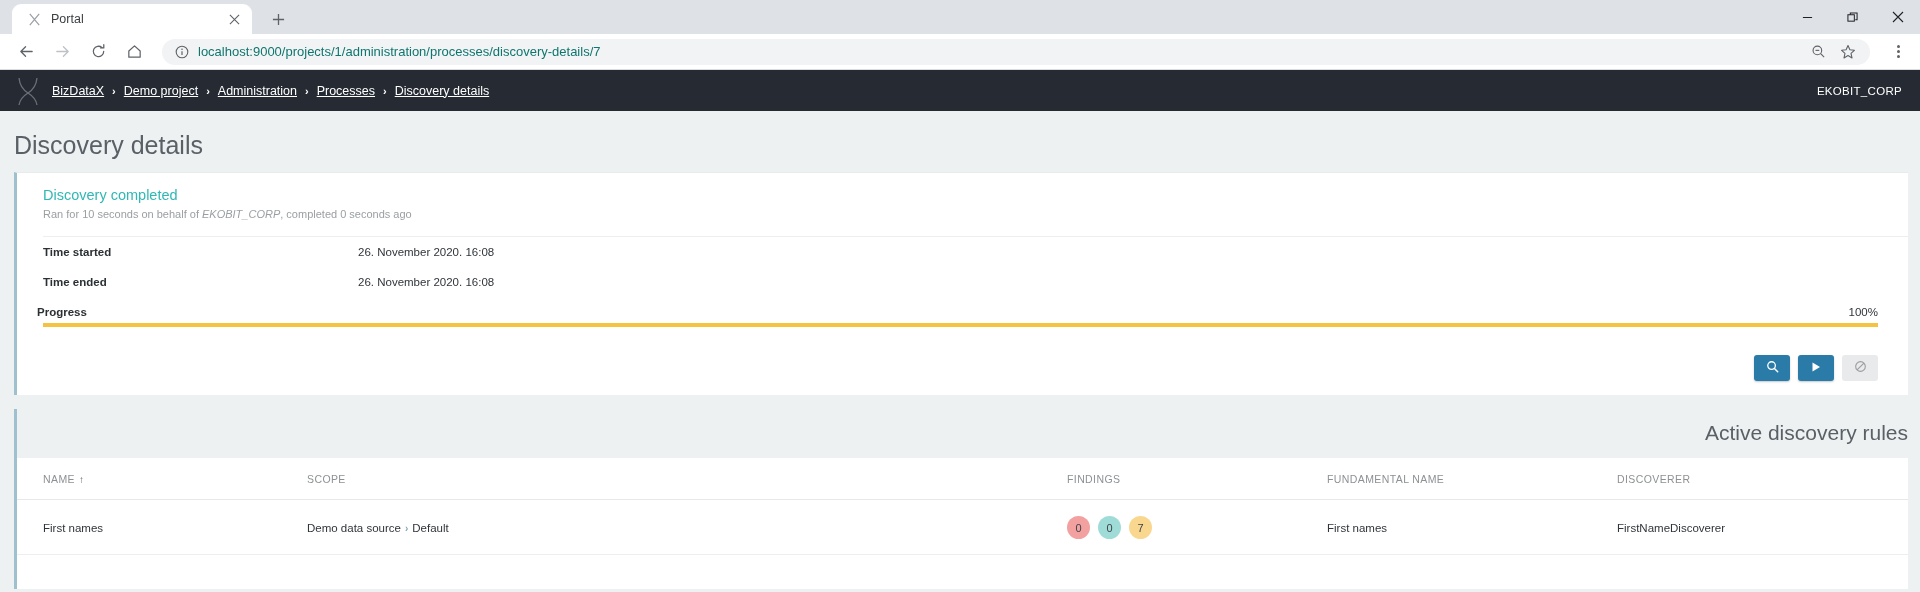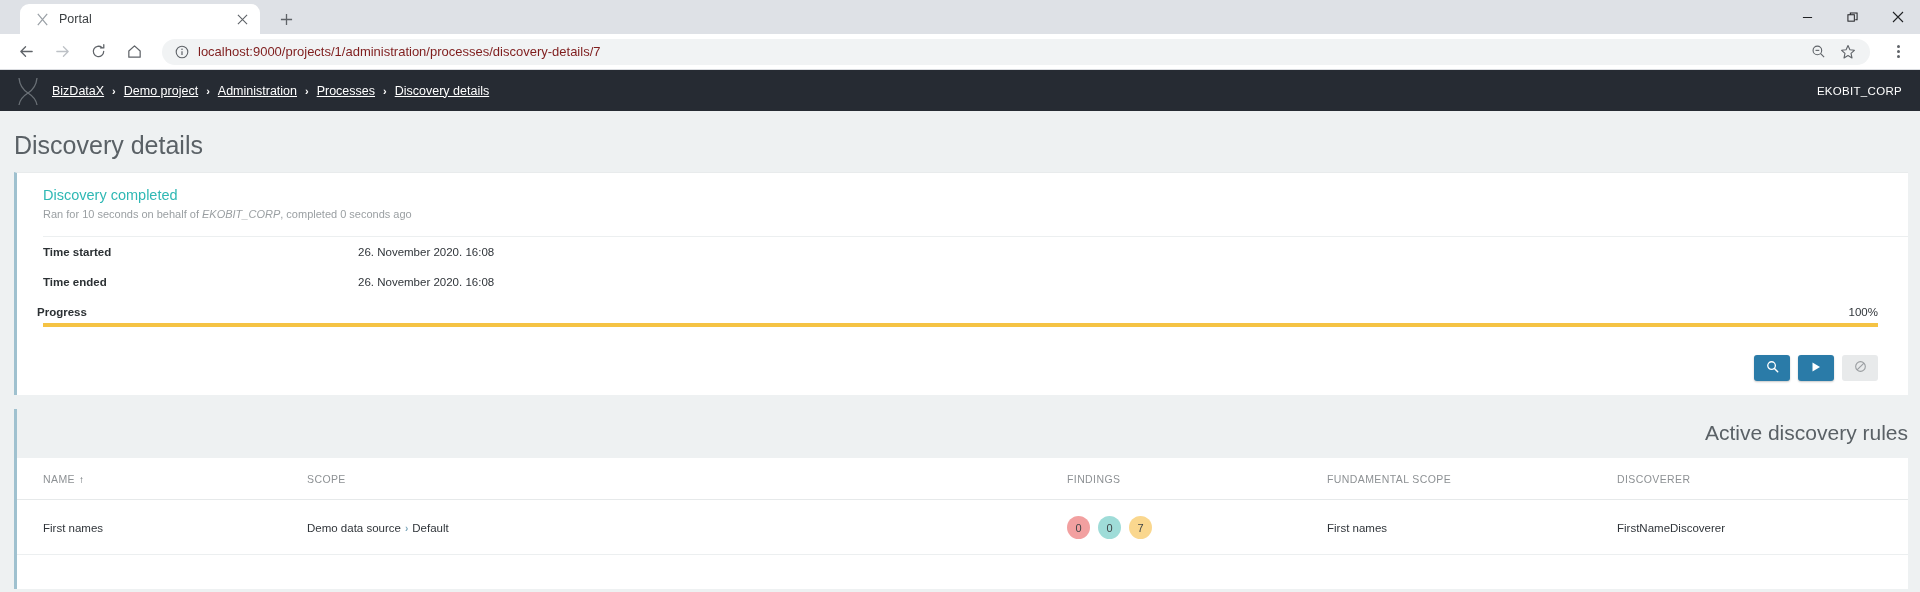--- a/index.html
+++ b/index.html
@@ -17,21 +17,21 @@
     display: flex;
     align-items: flex-end;
     position: relative;
   }
   .tab {
     width: 240px; height: 30px;
     background: #ffffff;
     border-radius: 9px 9px 0 0;
     display: flex; align-items: center;
     padding: 0 10px 0 14px;
-    margin-left: 20px;
+    margin-left: 12px;
     position: relative;
   }
   .tab-favicon {
     width: 16px; height: 16px;
     flex: 0 0 16px;
     display: flex; align-items: center; justify-content: center;
   }
   .tab-title {
     flex: 1;
     font-size: 12.5px;
@@ -83,21 +83,21 @@
     padding: 0 12px;
   }
   .omni-info {
     width: 15px; height: 15px;
     flex: 0 0 15px;
     display: flex; align-items: center; justify-content: center;
     color: #5f6368;
   }
   .omni-url {
     font-size: 13px;
-    color: #7f1d1d;
+    color: #0f766e;
     margin-left: 9px;
     white-space: nowrap;
   }
   .omni-right {
     display: flex; align-items: center; gap: 14px;
     margin-left: auto; padding-right: 2px;
   }
   .omni-icon { color: #5f6368; display: flex; align-items: center; }
   .toolbar-menu {
     width: 28px; height: 28px; margin-left: 6px;
@@ -461,21 +461,21 @@
     <div class="rules-title">Active discovery rules</div>
     <div class="table-wrap">
       <table>
         <thead>
           <tr>
             <th class="c-name">
               <span>NAME</span><span class="sort-arrow">↑</span>
             </th>
             <th class="c-scope">SCOPE</th>
             <th class="c-find">FINDINGS</th>
-            <th class="c-fund">FUNDAMENTAL SCOPE</th>
+            <th class="c-fund">FUNDAMENTAL NAME</th>
             <th>DISCOVERER</th>
           </tr>
         </thead>
         <tbody>
           <tr>
             <td>First names</td>
             <td><span>Demo data source</span><span class="scope-sep">›</span><span>Default</span></td>
             <td>
               <div class="badges">
                 <span class="badge" id="badge0" style="background: rgb(242, 160, 160);">0</span>

